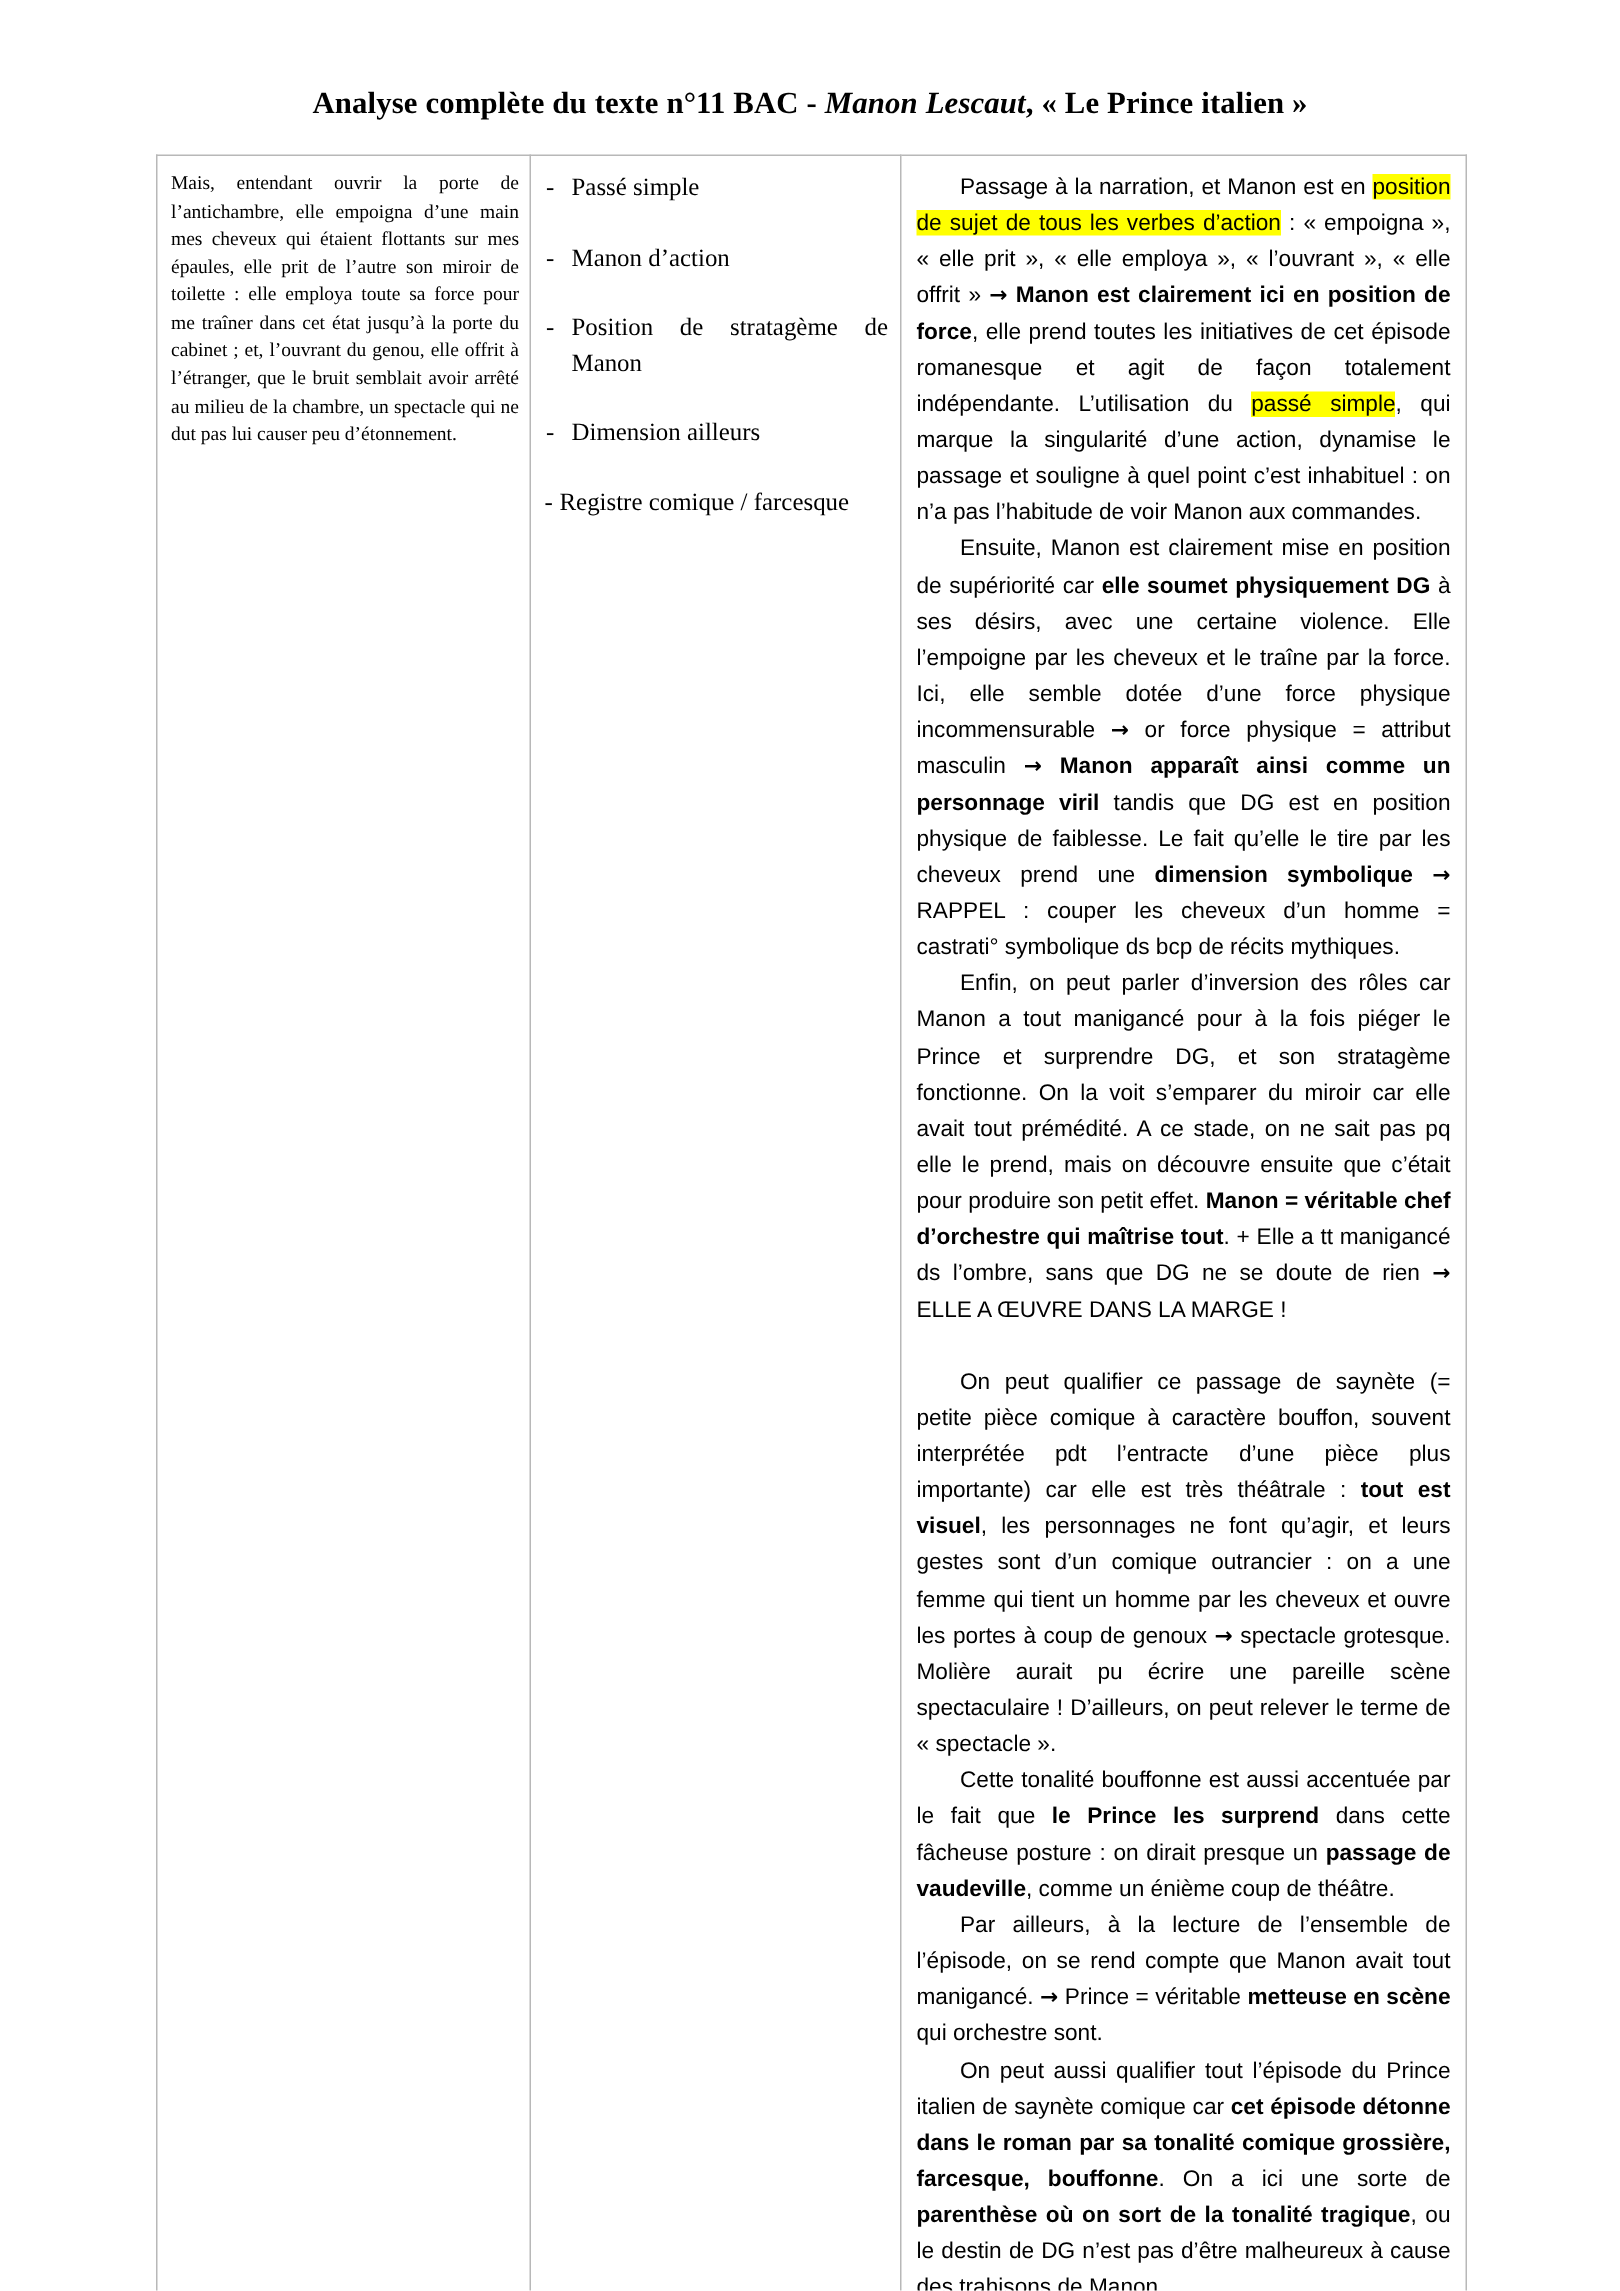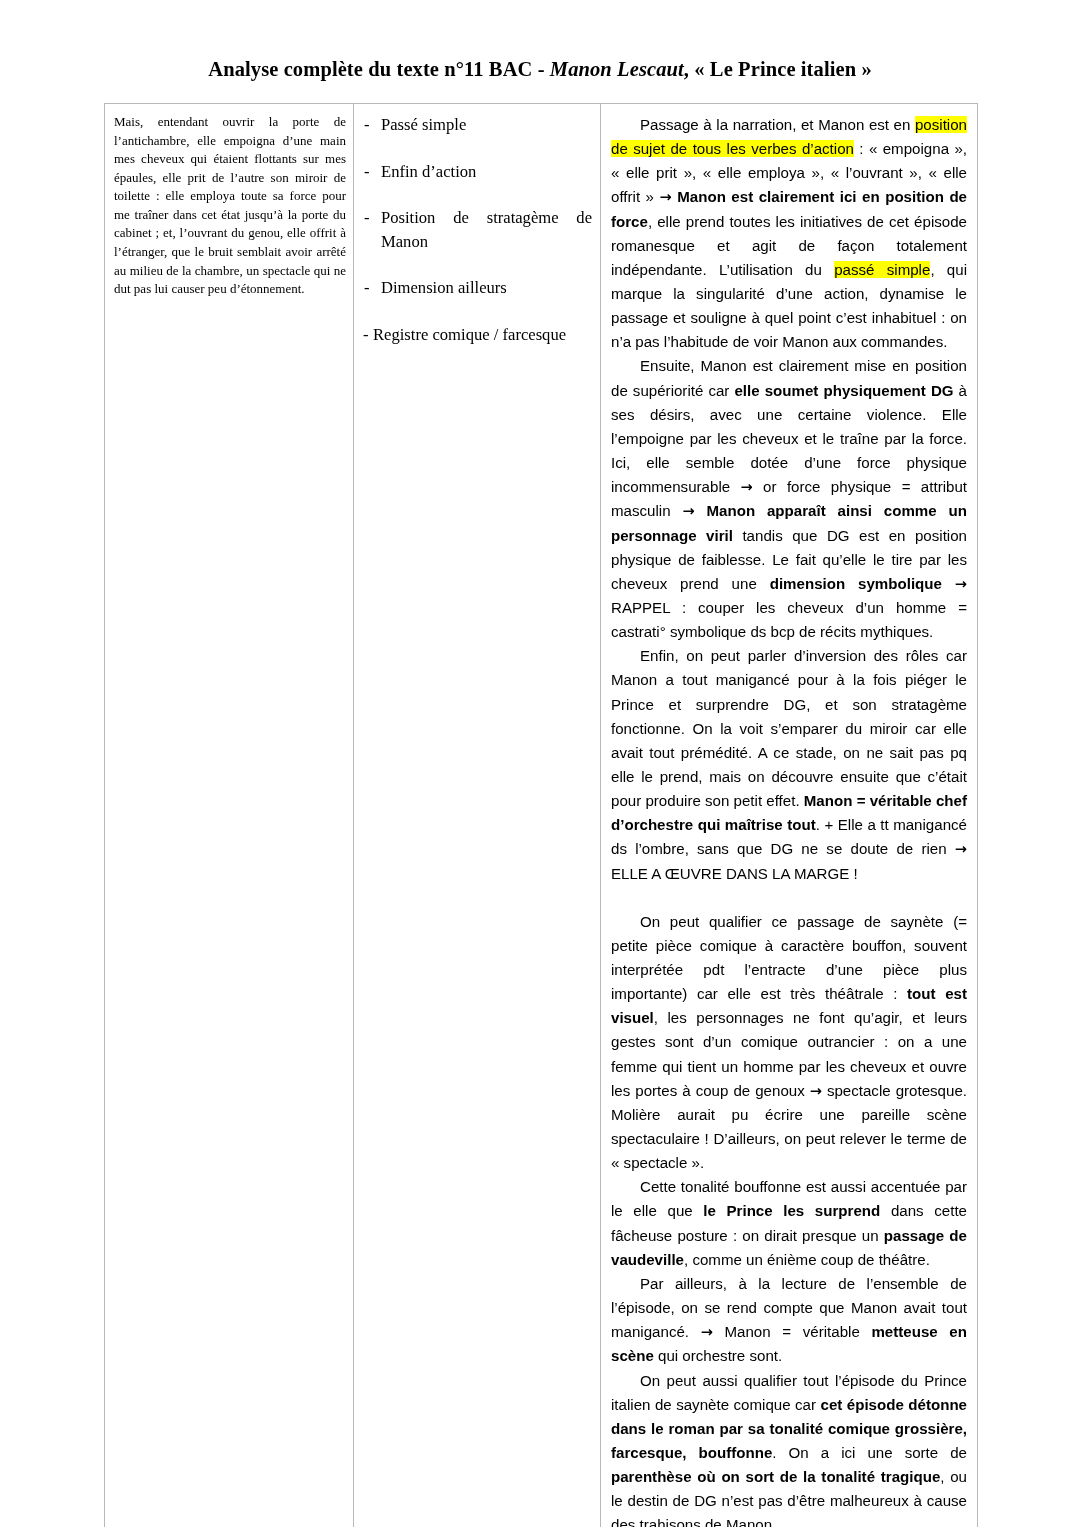--- a/index.html
+++ b/index.html
@@ -135,21 +135,21 @@
       </td>
 
       <td class="col-notes">
         <div class="notes">
           <div class="note-item">
             <span class="note-dash">-</span>
             <span class="note-text">Passé simple</span>
           </div>
           <div class="note-item">
             <span class="note-dash">-</span>
-            <span class="note-text">Enfin d’action</span>
+            <span class="note-text">Manon d’action</span>
           </div>
           <div class="note-item">
             <span class="note-dash">-</span>
             <span class="note-text">Position de stratagème de Manon</span>
           </div>
           <div class="note-item">
             <span class="note-dash">-</span>
             <span class="note-text">Dimension ailleurs</span>
           </div>
           <div class="note-item flush">
@@ -159,22 +159,22 @@
         </div>
       </td>
 
       <td class="col-analysis">
         <div class="analysis">
               <p><span>Passage à la narration, et Manon est en </span><span class="hl">position de sujet de tous les verbes d’action</span><span> : « empoigna », « elle prit », « elle employa », « l’ouvrant », « elle offrit » </span><span class="arrow">→</span><span> </span><span class="bd">Manon est clairement ici en position de force</span><span>, elle prend toutes les initiatives de cet épisode romanesque et agit de façon totalement indépendante. L’utilisation du </span><span class="hl">passé simple</span><span>, qui marque la singularité d’une action, dynamise le passage et souligne à quel point c’est inhabituel : on n’a pas l’habitude de voir Manon aux commandes.</span></p>
               <p><span>Ensuite, Manon est clairement mise en position de supériorité car </span><span class="bd">elle soumet physiquement DG</span><span> à ses désirs, avec une certaine violence. Elle l’empoigne par les cheveux et le traîne par la force. Ici, elle semble dotée d’une force physique incommensurable </span><span class="arrow">→</span><span> or force physique = attribut masculin </span><span class="arrow">→</span><span> </span><span class="bd">Manon apparaît ainsi comme un personnage viril</span><span> tandis que DG est en position physique de faiblesse. Le fait qu’elle le tire par les cheveux prend une </span><span class="bd">dimension symbolique</span><span> </span><span class="arrow">→</span><span> RAPPEL : couper les cheveux d’un homme = castrati° symbolique ds bcp de récits mythiques.</span></p>
               <p><span>Enfin, on peut parler d’inversion des rôles car Manon a tout manigancé pour à la fois piéger le Prince et surprendre DG, et son stratagème fonctionne. On la voit s’emparer du miroir car elle avait tout prémédité. A ce stade, on ne sait pas pq elle le prend, mais on découvre ensuite que c’était pour produire son petit effet. </span><span class="bd">Manon = véritable chef d’orchestre qui maîtrise tout</span><span>. + Elle a tt manigancé ds l’ombre, sans que DG ne se doute de rien </span><span class="arrow">→</span><span> ELLE A ŒUVRE DANS LA MARGE !</span></p>
               <p class="spacer">&nbsp;</p>
               <p><span>On peut qualifier ce passage de saynète (= petite pièce comique à caractère bouffon, souvent interprétée pdt l’entracte d’une pièce plus importante) car elle est très théâtrale : </span><span class="bd">tout est visuel</span><span>, les personnages ne font qu’agir, et leurs gestes sont d’un comique outrancier : on a une femme qui tient un homme par les cheveux et ouvre les portes à coup de genoux </span><span class="arrow">→</span><span> spectacle grotesque. Molière aurait pu écrire une pareille scène spectaculaire ! D’ailleurs, on peut relever le terme de « spectacle ».</span></p>
-              <p><span>Cette tonalité bouffonne est aussi accentuée par le elle que </span><span class="bd">le Prince les surprend</span><span> dans cette fâcheuse posture : on dirait presque un </span><span class="bd">passage de vaudeville</span><span>, comme un énième coup de théâtre.</span></p>
-              <p><span>Par ailleurs, à la lecture de l’ensemble de l’épisode, on se rend compte que Manon avait tout manigancé. </span><span class="arrow">→</span><span> Manon = véritable </span><span class="bd">metteuse en scène</span><span> qui orchestre sont.</span></p>
+              <p><span>Cette tonalité bouffonne est aussi accentuée par le fait que </span><span class="bd">le Prince les surprend</span><span> dans cette fâcheuse posture : on dirait presque un </span><span class="bd">passage de vaudeville</span><span>, comme un énième coup de théâtre.</span></p>
+              <p><span>Par ailleurs, à la lecture de l’ensemble de l’épisode, on se rend compte que Manon avait tout manigancé. </span><span class="arrow">→</span><span> Prince = véritable </span><span class="bd">metteuse en scène</span><span> qui orchestre sont.</span></p>
               <p><span>On peut aussi qualifier tout l’épisode du Prince italien de saynète comique car </span><span class="bd">cet épisode détonne dans le roman par sa tonalité comique grossière, farcesque, bouffonne</span><span>. On a ici une sorte de </span><span class="bd">parenthèse où on sort de la tonalité tragique</span><span>, ou le destin de DG n’est pas d’être malheureux à cause des trahisons de Manon.</span></p>
             </div>
       </td>
 
     </tr>
   </tbody>
     </table>
 
 </div>
 

